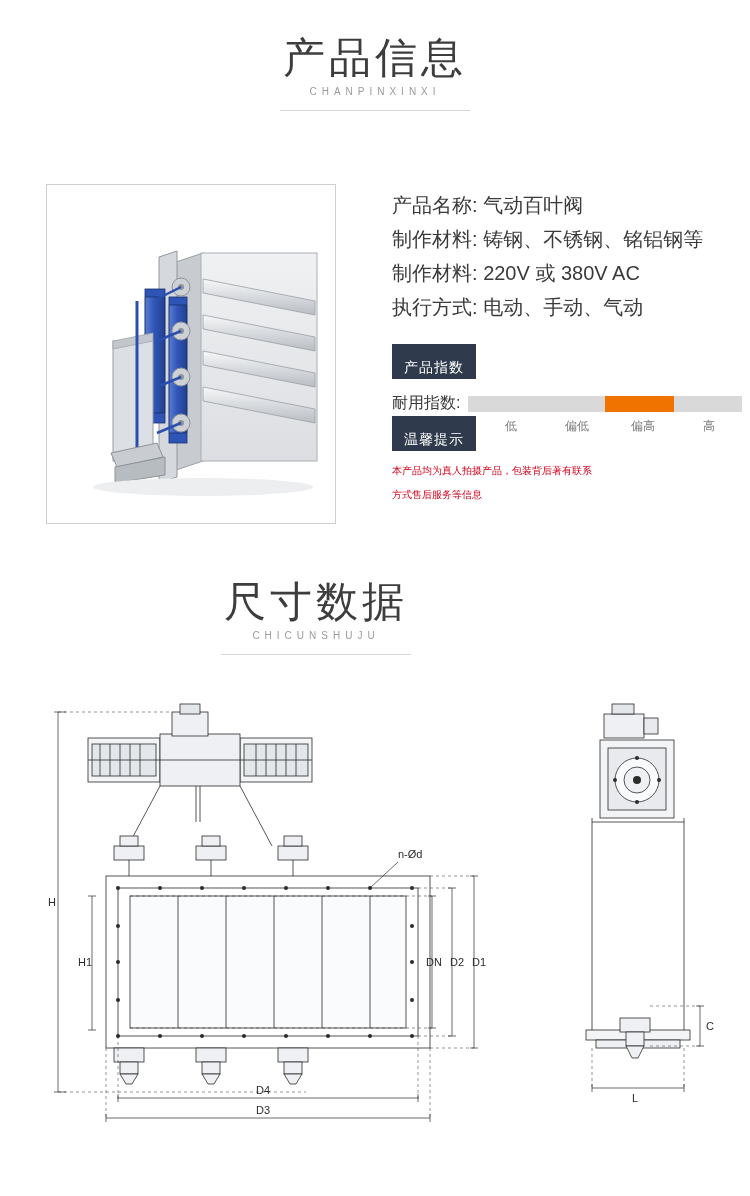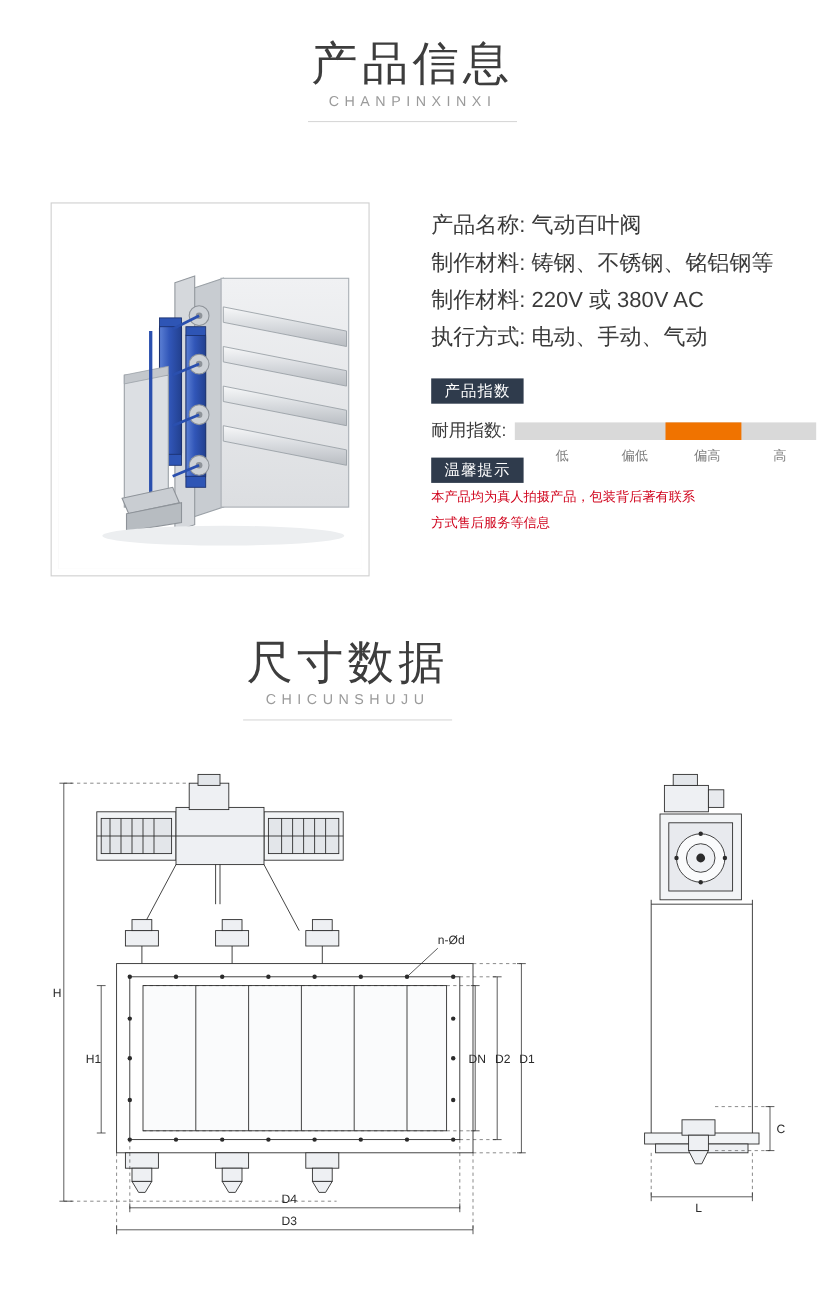--- a/index.html
+++ b/index.html
@@ -22,21 +22,21 @@
   }
   .section-head .cn {
     font-size: 42px;
     letter-spacing: 4px;
     color: #3d3d3d;
     font-weight: 400;
     line-height: 44px;
     font-family: "DejaVu Sans", sans-serif;
   }
   .section-head .en {
-    font-size: 13px;
+    font-size: 10px;
     letter-spacing: 5px;
     color: #9b9b9b;
     line-height: 20px;
     margin-top: 2px;
   }
   .section-head .rule {
     width: 190px;
     height: 1px;
     background: #d8d8d8;
     margin: 8px auto 0;
@@ -86,21 +86,21 @@
     white-space: nowrap;
   }
   .spec-row .k { color: #3a3a3a; }
   .spec-row .v { color: #3a3a3a; }
 
   .badge {
     display: inline-block;
     background: #2f3b4c;
     color: #fff;
     font-size: 14px;
-    padding: 4px 12px 5px;
+    padding: 16px 12px 5px;
     line-height: 1;
     letter-spacing: 1px;
   }
   .idx-wrap {
     position: absolute;
     left: 392px;
     top: 198px;
     width: 350px;
   }
   .idx-row {
@@ -135,22 +135,22 @@
     color: #7d7d7d;
   }
 
   .tips-wrap {
     position: absolute;
     left: 392px;
     top: 270px;
     width: 350px;
   }
   .tips-text {
-    margin-top: 0;
-    font-size: 12px;
+    margin-top: 8px;
+    font-size: 10px;
     color: #d0021b;
     line-height: 24px;
   }
 
   
   #dimension-section {
     position: absolute;
     top: 580px;
     left: 0;
     width: 632px;

